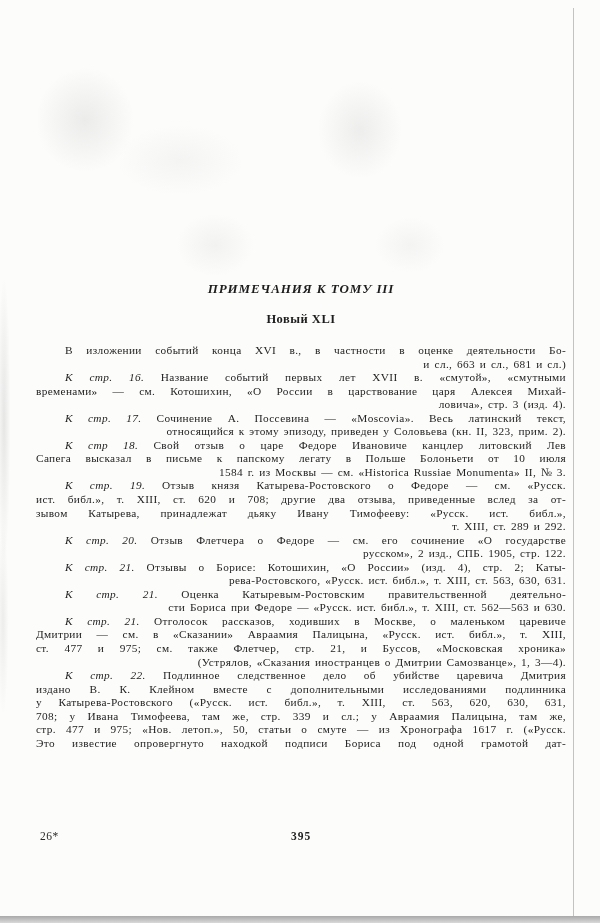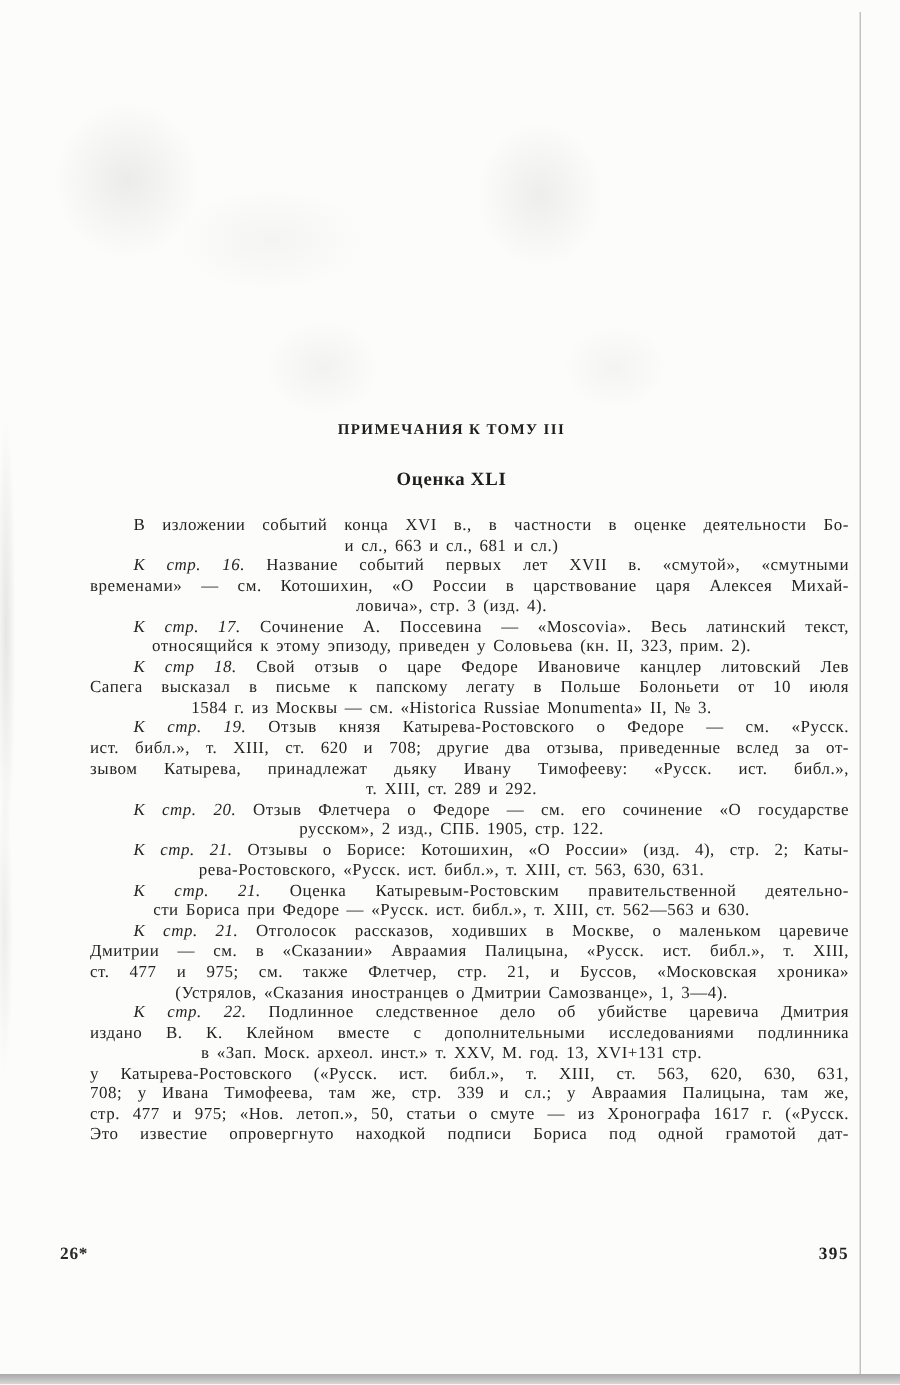--- a/index.html
+++ b/index.html
@@ -36,23 +36,24 @@
     left: 0; bottom: 0;
     width: 600px; height: 7px;
     background: linear-gradient(#a9a9a9, #d9d9d9);
   }
   .title {
     position: absolute;
     left: 36px; top: 281px;
     width: 530px;
     text-align: center;
     font-weight: bold;
-    font-size: 10px;
+    font-size: 13px;
     letter-spacing: 0.9px;
     color: #1d1d1d;
+    font-style: italic;
   }
   .subtitle {
     position: absolute;
     left: 36px; top: 312px;
     width: 530px;
     text-align: center;
     font-weight: bold;
     font-size: 12.5px;
     letter-spacing: 0.5px;
     color: #1d1d1d;
@@ -60,59 +61,59 @@
   .text-block {
     position: absolute;
     left: 36px; top: 344px;
     width: 530px;
   }
   .line {
     font-size: 11.3px;
     line-height: 13.55px;
     letter-spacing: 0.35px;
     word-spacing: 1.6px;
-    text-align: center;
+    text-align: right;
     white-space: normal;
   }
-  .line.jfull { text-align: justify; text-align-last: justify; margin-left: 24px; }
+  .line.jfull { text-align: justify; text-align-last: justify; }
   .line.first { text-indent: 29px; }
   .line i { }
   .footer {
     position: absolute;
     left: 36px; top: 830px;
     width: 530px;
     height: 16px;
     font-size: 11.5px;
   }
   .sig {
     position: absolute;
     left: 4px; top: 0;
-    font-weight: bold;
+    font-weight: normal;
     letter-spacing: 0.5px;
     color: #2a2a2a;
   }
   .pageno {
     position: absolute;
     left: 0; top: 0;
     width: 530px;
-    text-align: right;
+    text-align: center;
     font-weight: bold;
     letter-spacing: 1px;
     color: #1f1f1f;
   }
 </style>
 </head>
 <body>
 
 <div class="page">
   <div class="stains"></div>
   <div class="right-edge-line"></div>
 
   <div class="title">ПРИМЕЧАНИЯ К ТОМУ III</div>
-  <div class="subtitle">Оценка XLI</div>
+  <div class="subtitle">Новый XLI</div>
 
   <div class="text-block">
       <div class="line first jfull">В изложении событий конца XVI в., в частности в оценке деятельности Бо-</div>
       <div class="line">и сл., 663 и сл., 681 и сл.)</div>
       <div class="line first jfull"><i>К стр. 16.</i> Название событий первых лет XVII в. «смутой», «смутными</div>
       <div class="line jfull">временами» — см. Котошихин, «О России в царствование царя Алексея Михай-</div>
       <div class="line">ловича», стр. 3 (изд. 4).</div>
       <div class="line first jfull"><i>К стр. 17.</i> Сочинение А. Поссевина — «Moscovia». Весь латинский текст,</div>
       <div class="line">относящийся к этому эпизоду, приведен у Соловьева (кн. II, 323, прим. 2).</div>
       <div class="line first jfull"><i>К стр 18.</i> Свой отзыв о царе Федоре Ивановиче канцлер литовский Лев</div>
@@ -127,21 +128,20 @@
       <div class="line first jfull"><i>К стр. 21.</i> Отзывы о Борисе: Котошихин, «О России» (изд. 4), стр. 2; Каты-</div>
       <div class="line">рева-Ростовского, «Русск. ист. библ.», т. XIII, ст. 563, 630, 631.</div>
       <div class="line first jfull"><i>К стр. 21.</i> Оценка Катыревым-Ростовским правительственной деятельно-</div>
       <div class="line">сти Бориса при Федоре — «Русск. ист. библ.», т. XIII, ст. 562—563 и 630.</div>
       <div class="line first jfull"><i>К стр. 21.</i> Отголосок рассказов, ходивших в Москве, о маленьком царевиче</div>
       <div class="line jfull">Дмитрии — см. в «Сказании» Авраамия Палицына, «Русск. ист. библ.», т. XIII,</div>
       <div class="line jfull">ст. 477 и 975; см. также Флетчер, стр. 21, и Буссов, «Московская хроника»</div>
       <div class="line">(Устрялов, «Сказания иностранцев о Дмитрии Самозванце», 1, 3—4).</div>
       <div class="line first jfull"><i>К стр. 22.</i> Подлинное следственное дело об убийстве царевича Дмитрия</div>
       <div class="line jfull">издано В. К. Клейном вместе с дополнительными исследованиями подлинника</div>
-      <div class="line">в «Зап. Моск. археол. инст.» т. XXV, М. год. 13, XVI+131 стр.</div>
       <div class="line jfull">у Катырева-Ростовского («Русск. ист. библ.», т. XIII, ст. 563, 620, 630, 631,</div>
       <div class="line jfull">708; у Ивана Тимофеева, там же, стр. 339 и сл.; у Авраамия Палицына, там же,</div>
       <div class="line jfull">стр. 477 и 975; «Нов. летоп.», 50, статьи о смуте — из Хронографа 1617 г. («Русск.</div>
       <div class="line jfull">Это известие опровергнуто находкой подписи Бориса под одной грамотой дат-</div>
     </div>
 
   <div class="footer">
     <span class="sig">26*</span>
     <span class="pageno">395</span>
   </div>

